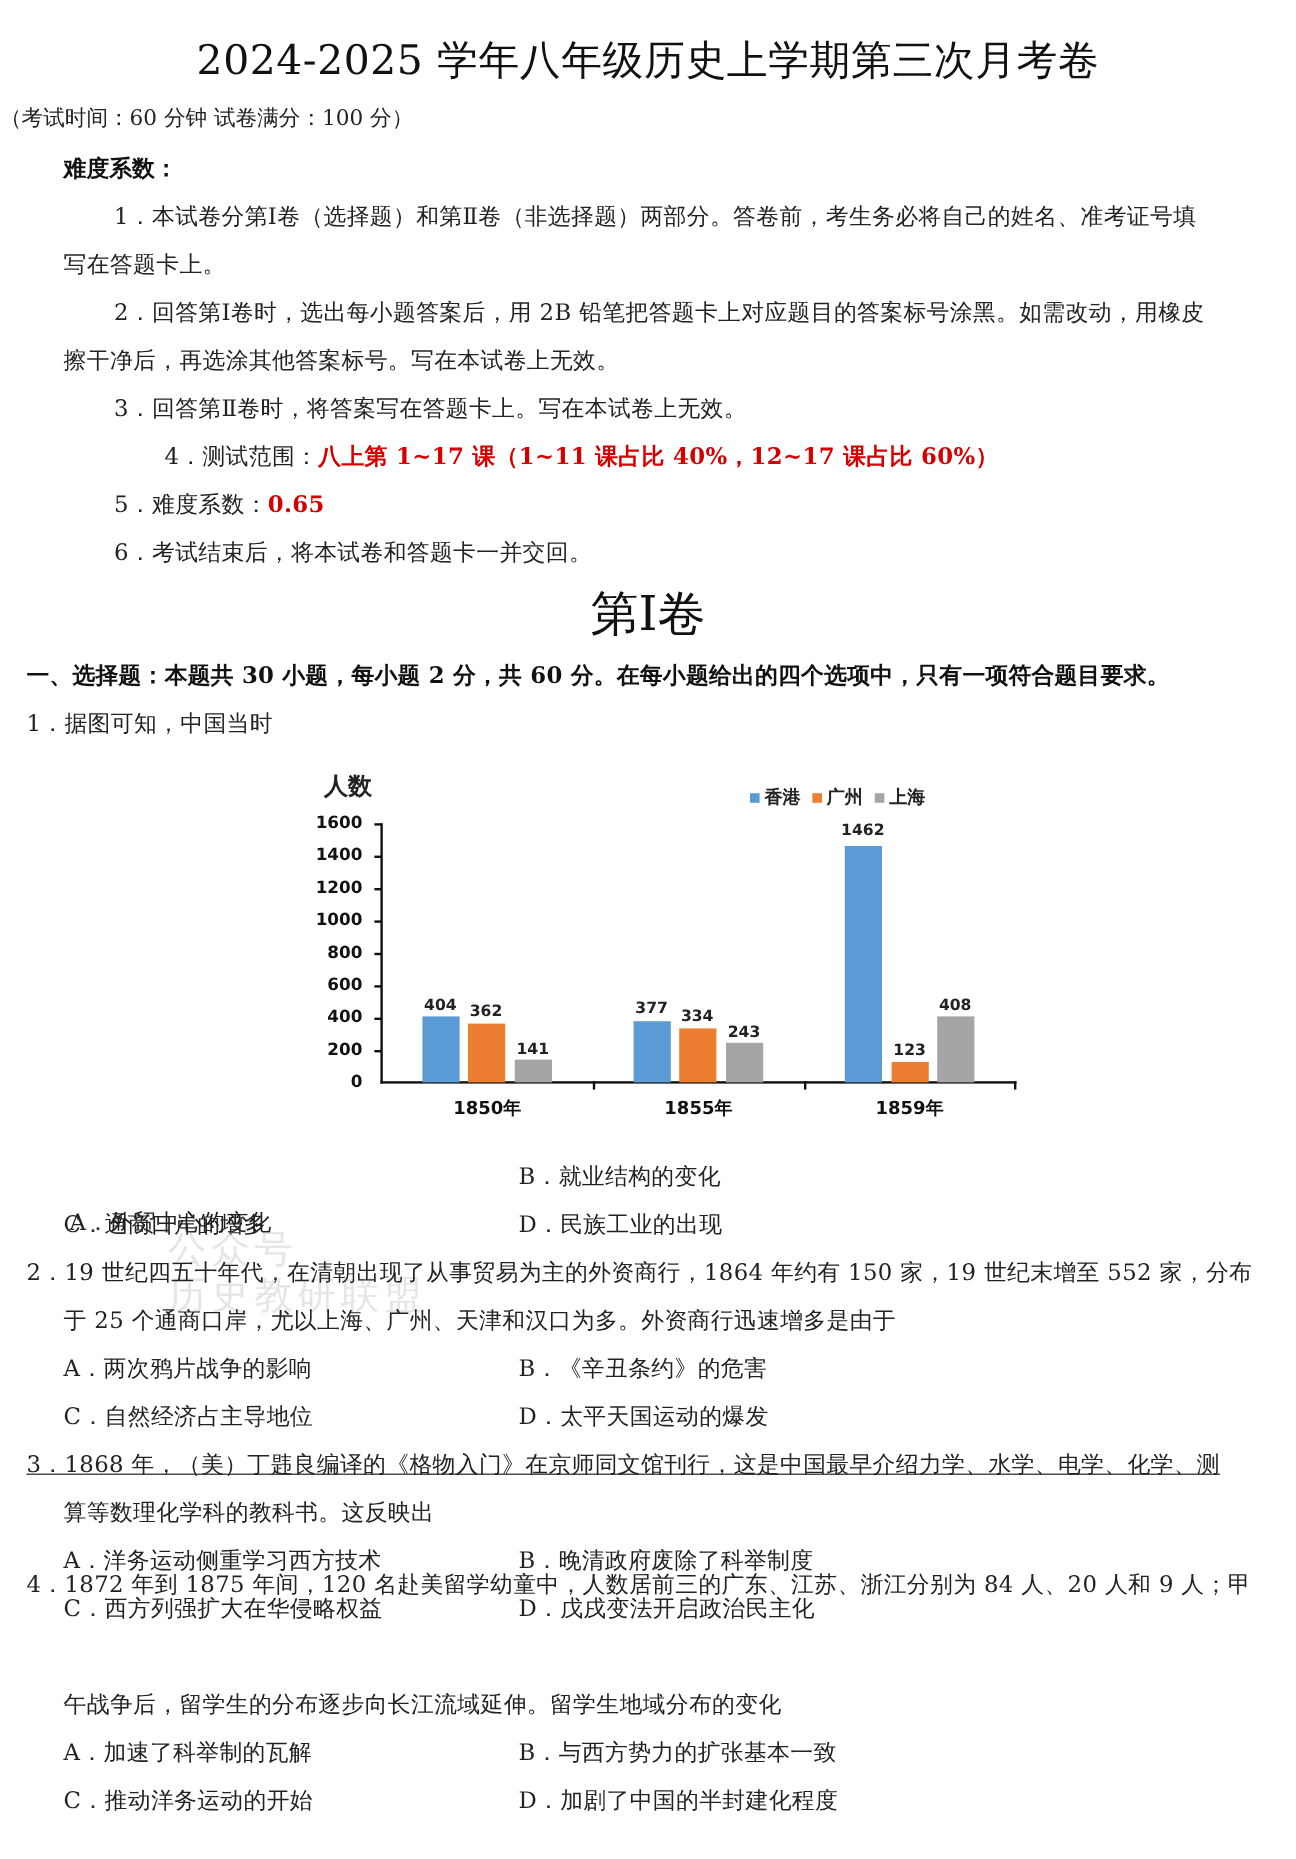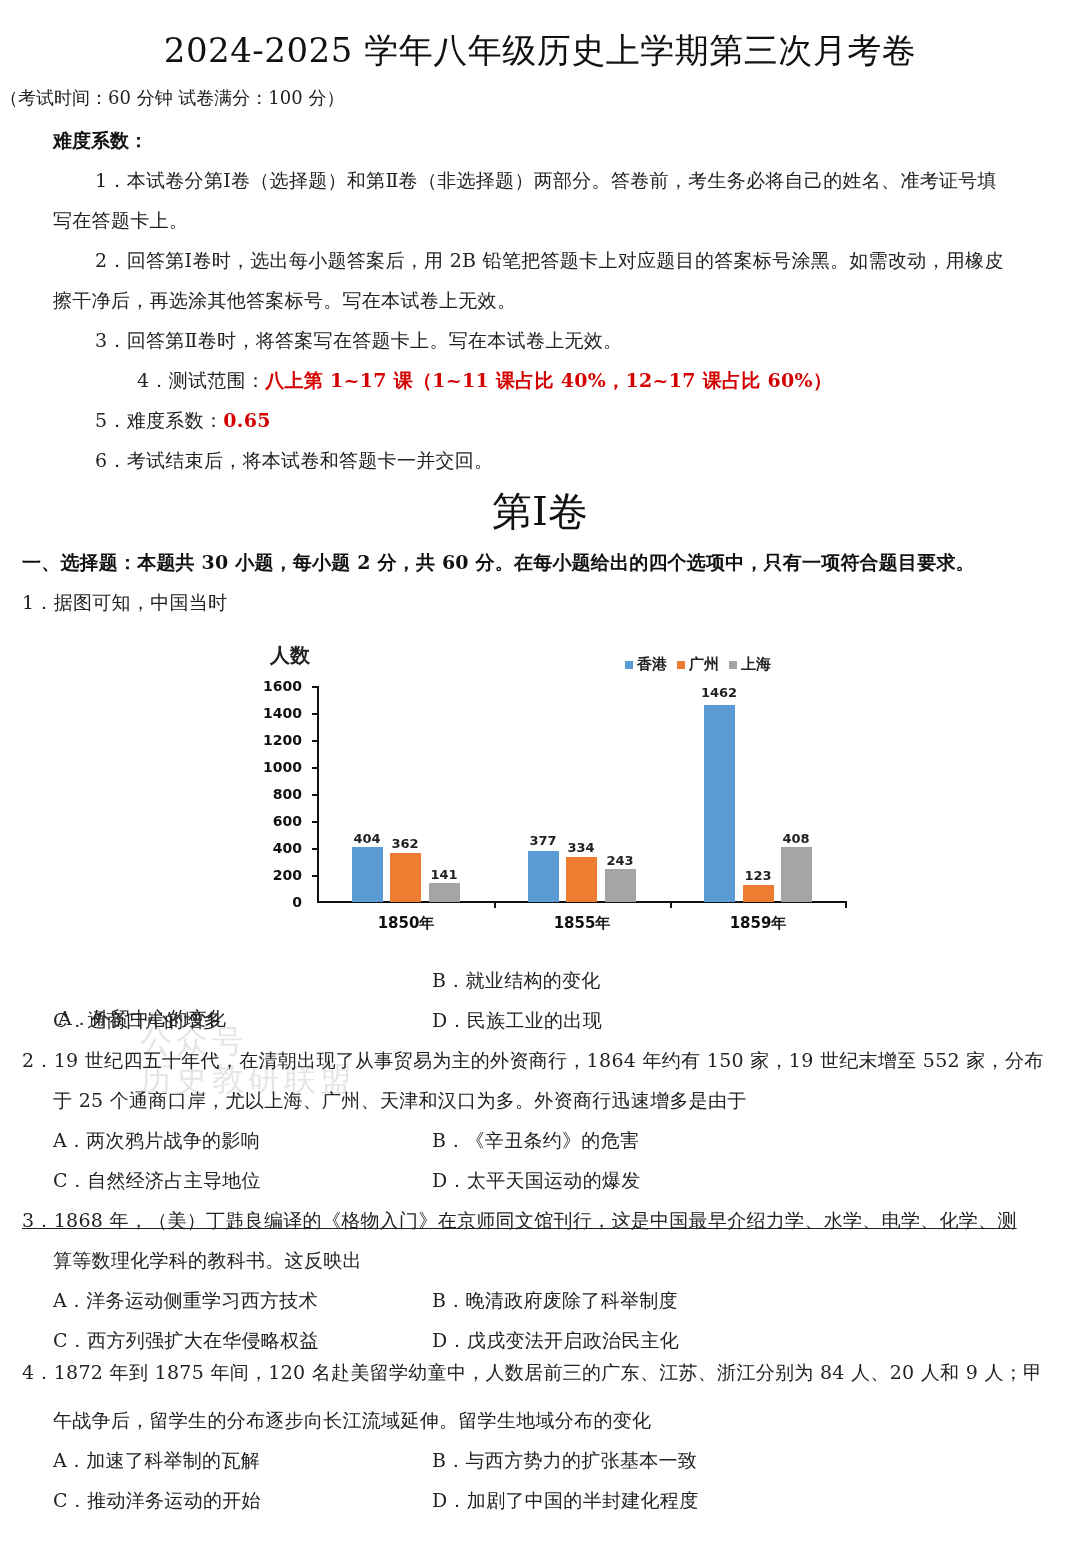--- a/index.html
+++ b/index.html
@@ -161,18 +161,18 @@
 <div class="abs para" style="left:53px; top:1168px;">C．自然经济占主导地位</div>
 <div class="abs para" style="left:432px; top:1168px;">D．太平天国运动的爆发</div>
 
 <div class="abs para" style="left:22px; top:1208px;text-decoration:underline;">3．1868 年，（美）丁韪良编译的《格物入门》在京师同文馆刊行，这是中国最早介绍力学、水学、电学、化学、测</div>
 <div class="abs para" style="left:53px; top:1248px;">算等数理化学科的教科书。这反映出</div>
 <div class="abs para" style="left:53px; top:1288px;">A．洋务运动侧重学习西方技术</div>
 <div class="abs para" style="left:432px; top:1288px;">B．晚清政府废除了科举制度</div>
 <div class="abs para" style="left:53px; top:1328px;">C．西方列强扩大在华侵略权益</div>
 <div class="abs para" style="left:432px; top:1328px;">D．戊戌变法开启政治民主化</div>
 
-<div class="abs para" style="left:22px; top:1360px;text-align:center;">4．1872 年到 1875 年间，120 名赴美留学幼童中，人数居前三的广东、江苏、浙江分别为 84 人、20 人和 9 人；甲</div>
+<div class="abs para" style="left:22px; top:1308px;text-align:center;">4．1872 年到 1875 年间，120 名赴美留学幼童中，人数居前三的广东、江苏、浙江分别为 84 人、20 人和 9 人；甲</div>
 <div class="abs para" style="left:53px; top:1408px;">午战争后，留学生的分布逐步向长江流域延伸。留学生地域分布的变化</div>
 <div class="abs para" style="left:53px; top:1448px;">A．加速了科举制的瓦解</div>
 <div class="abs para" style="left:432px; top:1448px;">B．与西方势力的扩张基本一致</div>
 <div class="abs para" style="left:53px; top:1488px;">C．推动洋务运动的开始</div>
 <div class="abs para" style="left:432px; top:1488px;">D．加剧了中国的半封建化程度</div>
 
 </body></html>

